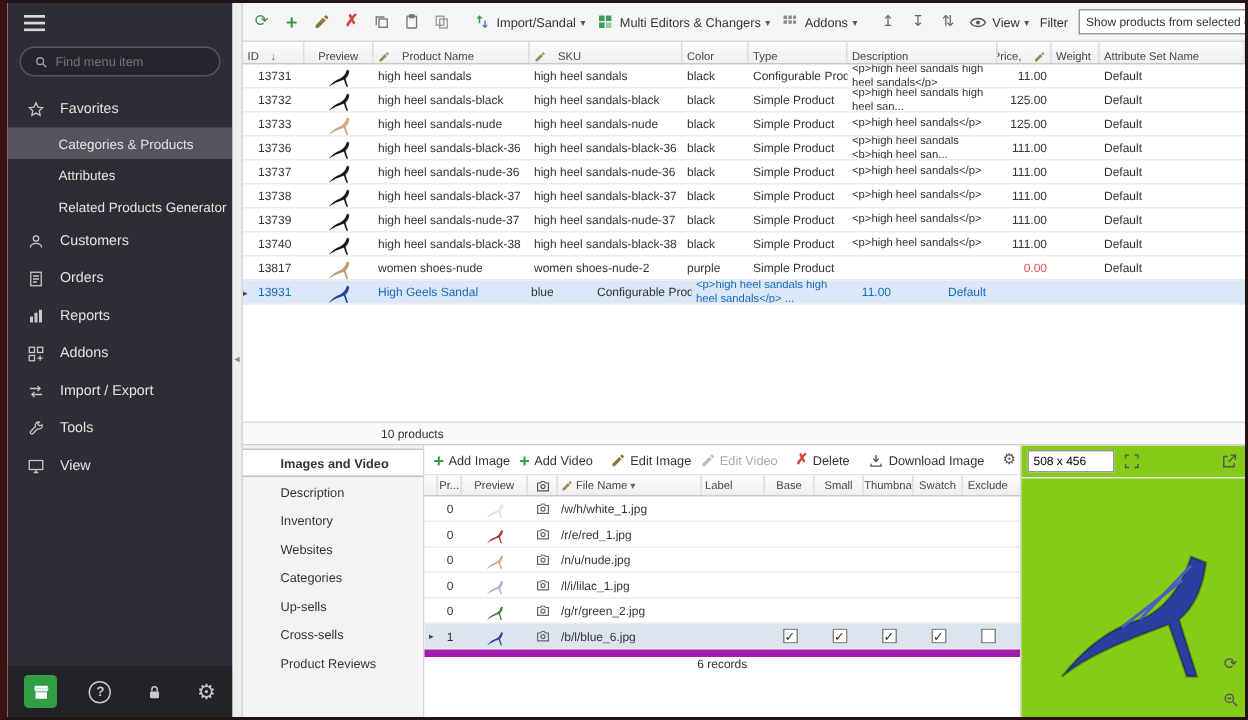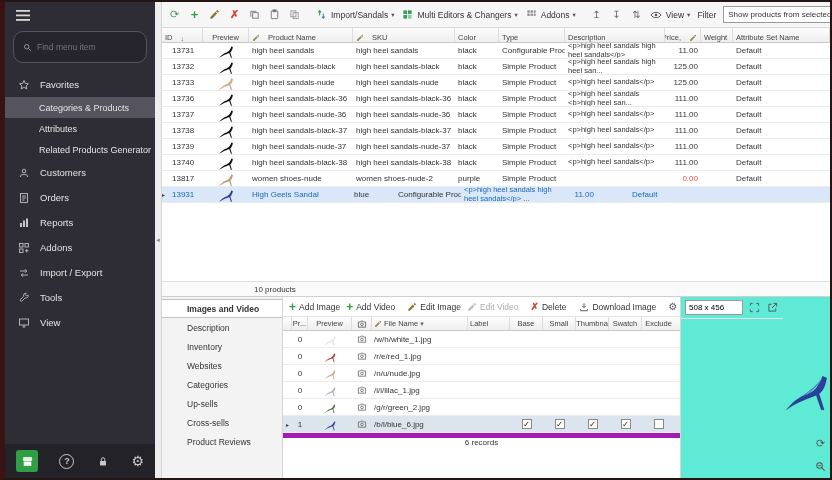--- a/index.html
+++ b/index.html
@@ -1,21 +1,21 @@
 <!DOCTYPE html>
 <html><head>
 <meta charset="utf-8">
 <style>
 *{margin:0;padding:0;box-sizing:border-box;font-family:"Liberation Sans",sans-serif}
 html,body{background:#555}
 .app{width:832px;height:480px;border:2px solid #241414;border-left:5px solid #3a1212;background:#fff;display:flex;overflow:hidden;position:relative}
 
 .sidebar{width:150px;background:#2e2d36;color:#e3e3e3;display:flex;flex-direction:column;flex-shrink:0;overflow:hidden}
 .sb-top{height:26px;display:flex;align-items:center;padding:0 11px}
-.sb-search{margin:3px 8px 9px;height:32px;background:#26252d;border:1px solid #56555f;border-radius:10px;display:flex;align-items:center;padding:0 8px;gap:5px}
+.sb-search{margin:3px 8px 9px;height:20px;background:#26252d;border:1px solid #56555f;border-radius:10px;display:flex;align-items:center;padding:0 8px;gap:5px}
 .sb-search input{background:none;border:none;outline:none;color:#b9b9b9;font-size:8.5px;width:100%}
 .nav-item{height:25px;display:flex;align-items:center;gap:9px;padding:0 12px;font-size:9.5px;cursor:pointer;white-space:nowrap}
 .nav-sub{height:21px;display:flex;align-items:center;padding-left:34px;font-size:9px;cursor:pointer;white-space:nowrap}
 .nav-sub.active{background:#55545e}
 .sb-bottom{margin-top:auto;height:34px;background:#232229;display:flex;align-items:center;justify-content:space-between;padding:0 11px}
 .sb-ico{width:14px;height:14px;display:inline-flex;align-items:center;justify-content:center;flex-shrink:0}
 .greentile{width:22px;height:22px;background:#2f9e44;border-radius:3px;display:flex;align-items:center;justify-content:center}
 .qmark{width:15px;height:15px;border:1.4px solid #c9c9c9;border-radius:50%;font-size:9px;color:#c9c9c9;display:flex;align-items:center;justify-content:center;font-weight:bold}
 .gear{font-size:14px;color:#c9c9c9;line-height:1}
 
@@ -69,21 +69,21 @@
 .m-prev{width:44px;justify-content:center}
 .m-prev .shoe-ico{width:16px;height:13px}
 .m-cam{width:20px;justify-content:center}
 .m-file{width:96px}
 .m-label{width:42px}
 .m-chk{width:33px;justify-content:center}
 .mrow.sel{background:#dce4ee}
 .cb{width:10px;height:10px;border:1px solid #888;background:#fff;font-size:8.5px;line-height:8px;text-align:center;color:#333}
 .mfoot{height:14px;display:flex;align-items:center;justify-content:center;font-size:8px;color:#333;border-top:5px solid #a21caf}
 
-.imgpanel{width:149px;display:flex;flex-shrink:0;background:#5eead4}
+.imgpanel{width:149px;display:flex;flex-direction:column;flex-shrink:0;background:#84cc16}
 .ip-head{height:22px;display:flex;align-items:center;gap:5px;padding:0 4px;border-bottom:1px solid #e6e6e6}
 .ip-size{width:58px;height:15px;border:1px solid #9a9a9a;font-size:8px;padding:0 3px;outline:none}
 .ipico{width:13px;height:13px;display:inline-flex;align-items:center;justify-content:center;cursor:pointer;color:#555}
 .ip-body{flex:1;position:relative;display:flex;align-items:center;justify-content:center;overflow:hidden}
 .bigshoe{width:128px;height:120px}
 .ip-tools{position:absolute;right:3px;bottom:5px;display:flex;flex-direction:column;gap:10px;align-items:center}
 svg{display:block}
 </style>
 </head>
 <body>
@@ -274,21 +274,21 @@
       <span class="tsep"></span>
       <span class="tbtn">
         <span class="tico">
           <svg width="11" height="11" viewBox="0 0 24 24">
               <g fill="none" stroke-width="2.2">
                 <path d="M8 14 V4 M4.8 7.2 L8 4 l3.2 3.2" stroke="#2f9e44"></path>
                 <path d="M16 10 v10 M12.8 16.8 L16 20 l3.2-3.2" stroke="#4a7fb5"></path>
               </g>
             </svg>
         </span>
-        <span>Import/Sandals</span>
+        <span>Import/Sandal</span>
           <span class="caret">▾</span>
       </span>
       <span class="tbtn">
         <span class="tico">
           <svg width="11" height="11" viewBox="0 0 24 24">
               <g fill="#3a9d5a">
                 <rect x="3" y="3" width="8" height="8"></rect>
                 <rect x="13" y="3" width="8" height="8"></rect>
                 <rect x="3" y="13" width="8" height="8"></rect>
                 <rect x="13" y="13" width="8" height="8" fill="#8fcba4"></rect>

